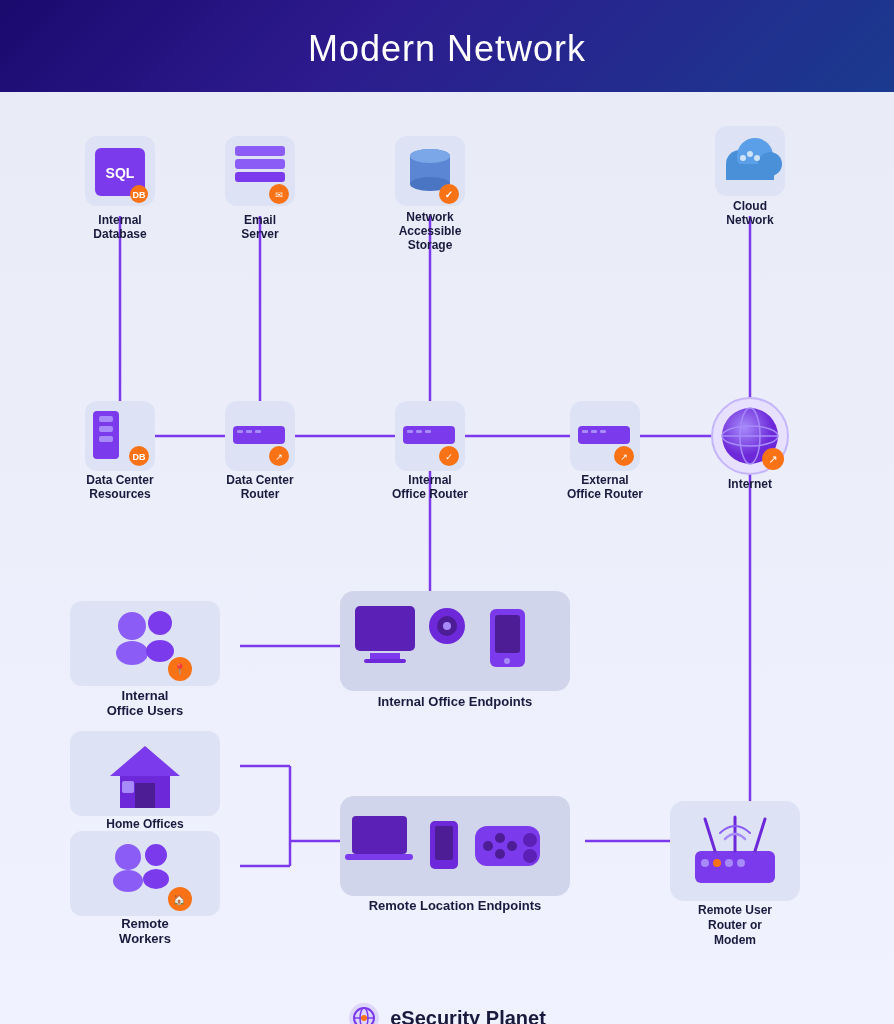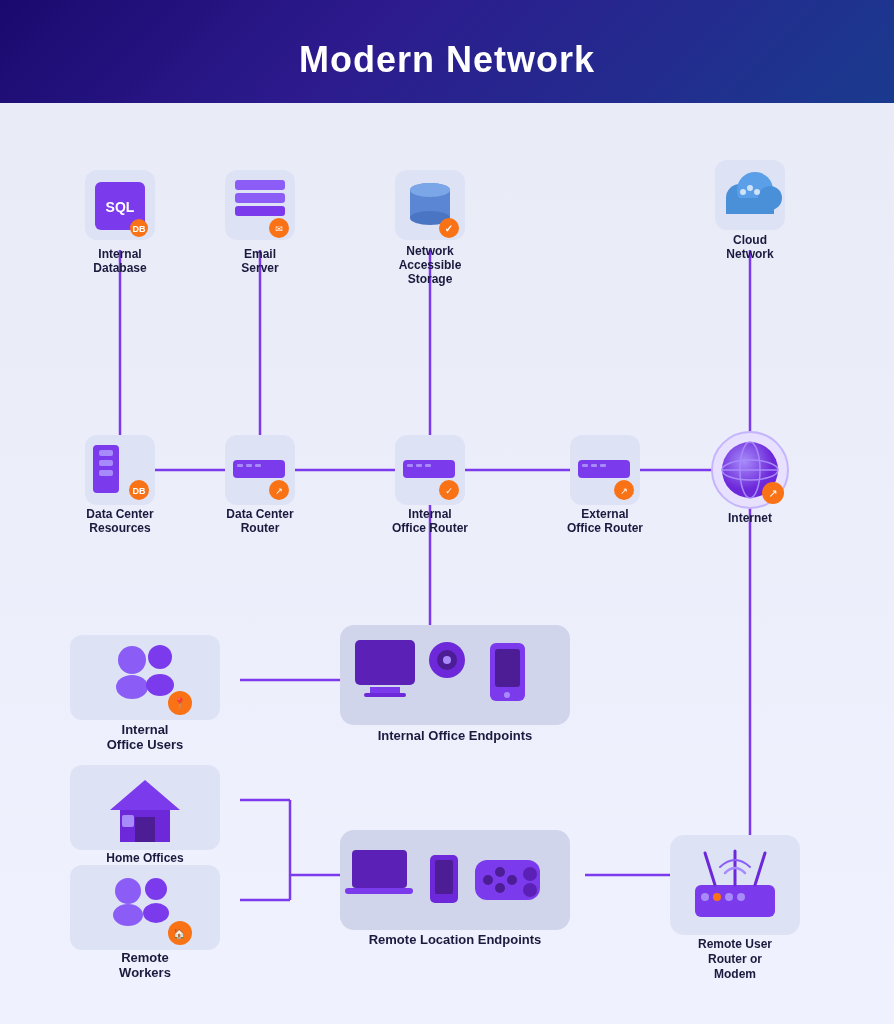--- a/index.html
+++ b/index.html
@@ -13,27 +13,26 @@
 
     .header {
       background: linear-gradient(135deg, #1a0a6e 0%, #2d1b8e 40%, #1a3a8e 100%);
       width: 100%;
       padding: 28px 20px 22px;
       text-align: center;
     }
     .header h1 {
       color: white;
       font-size: 36px;
-      font-weight: 700;
+      font-weight: 400;
       letter-spacing: 1px;
-      margin-top: 11px;
     }
 
     .diagram {
-      padding: 37px 30px 10px;
+      padding: 14px 30px 10px;
       position: relative;
     }
 
     .footer {
       text-align: center;
       padding: 16px 0 20px;
       display: flex;
       align-items: center;
       justify-content: center;
       gap: 10px;

